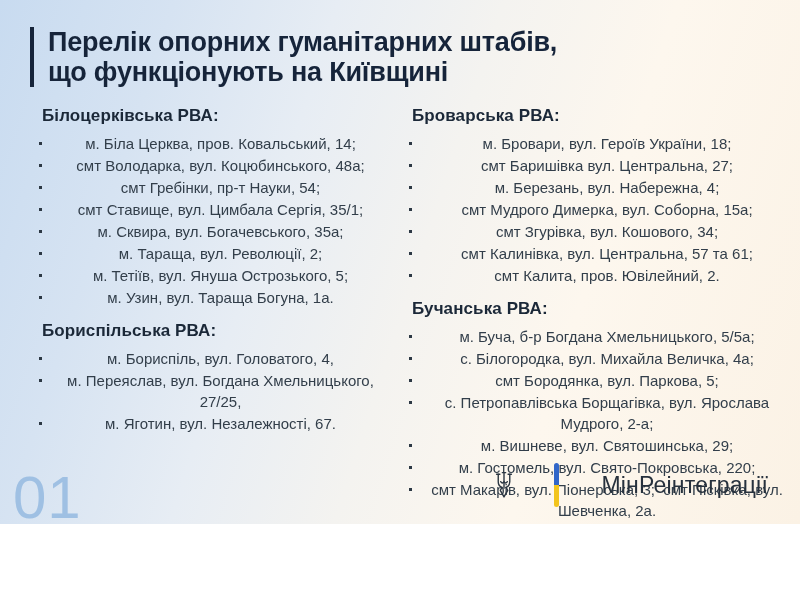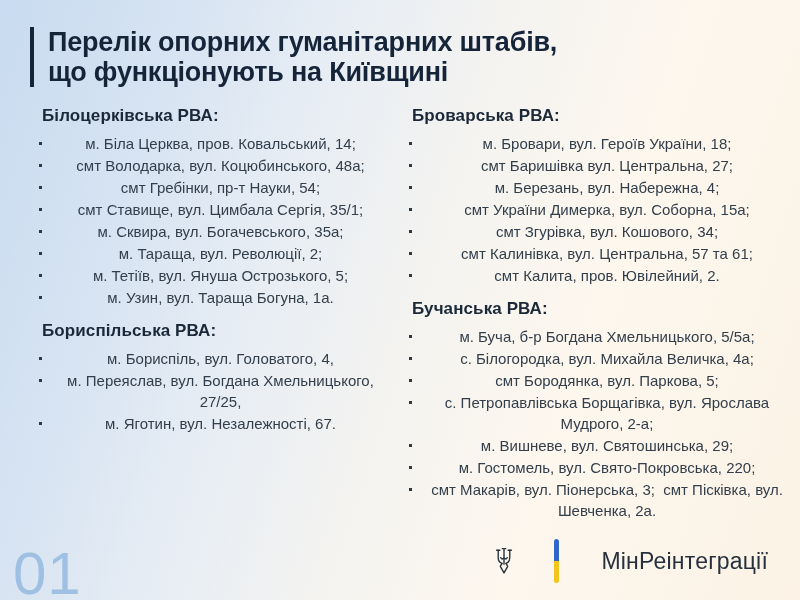--- a/index.html
+++ b/index.html
@@ -3,21 +3,21 @@
 <meta charset="utf-8">
 <style>
   * { margin: 0; padding: 0; box-sizing: border-box; }
   html, body { width: 800px; height: 600px; }
   body {
     font-family: "Liberation Sans", "DejaVu Sans", sans-serif;
     overflow: hidden;
   }
   .page {
     position: relative;
-    width: 800px; height: 600px;
+    width: 800px; height: 524px;
     background: linear-gradient(108deg,
       #c8dbf0 0%, #d6e3f2 18%, #e7edf4 35%,
       #f4f3f0 52%, #fdf7ee 70%, #fbf2e5 100%);
     overflow: hidden;
   }
 
   
   .title-block {
     display: flex;
     align-items: stretch;
@@ -144,21 +144,21 @@
       </div>
     </div>
 
     <div class="col col-right">
       <div class="hub-section">
         <h2>Броварська РВА:</h2>
         <ul>
             <li>м. Бровари, вул. Героїв України, 18;</li>
             <li>смт Баришівка вул. Центральна, 27;</li>
             <li>м. Березань, вул. Набережна, 4;</li>
-            <li>смт України Димерка, вул. Соборна, 15а;</li>
+            <li>смт Мудрого Димерка, вул. Соборна, 15а;</li>
             <li>смт Згурівка, вул. Кошового, 34;</li>
             <li>смт Калинівка, вул. Центральна, 57 та 61;</li>
             <li>смт Калита, пров. Ювілейний, 2.</li>
           </ul>
       </div>
       <div class="hub-section">
         <h2>Бучанська РВА:</h2>
         <ul>
             <li>м. Буча, б-р Богдана Хмельницького, 5/5а;</li>
             <li>с. Білогородка, вул. Михайла Величка, 4а;</li>

